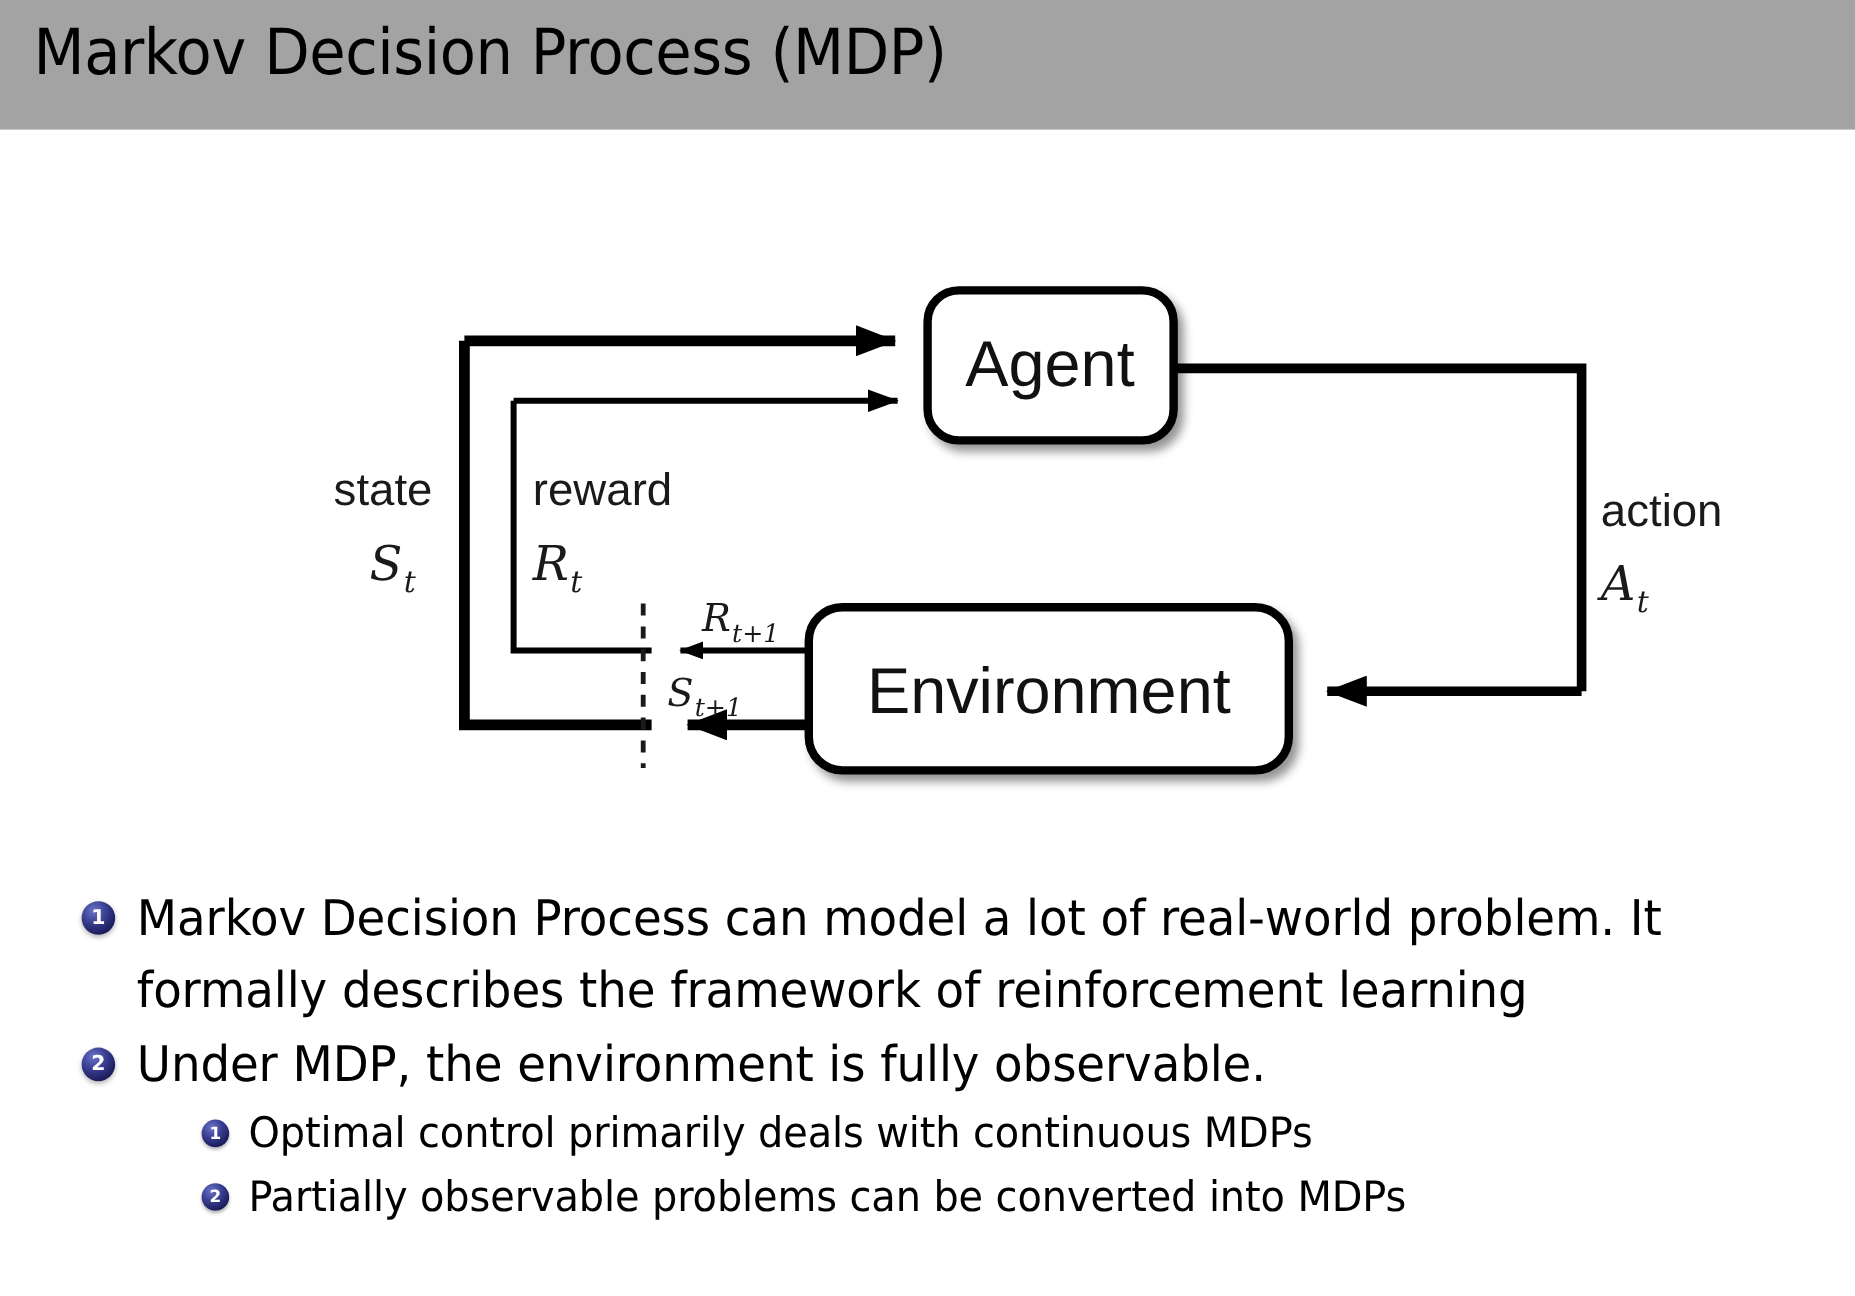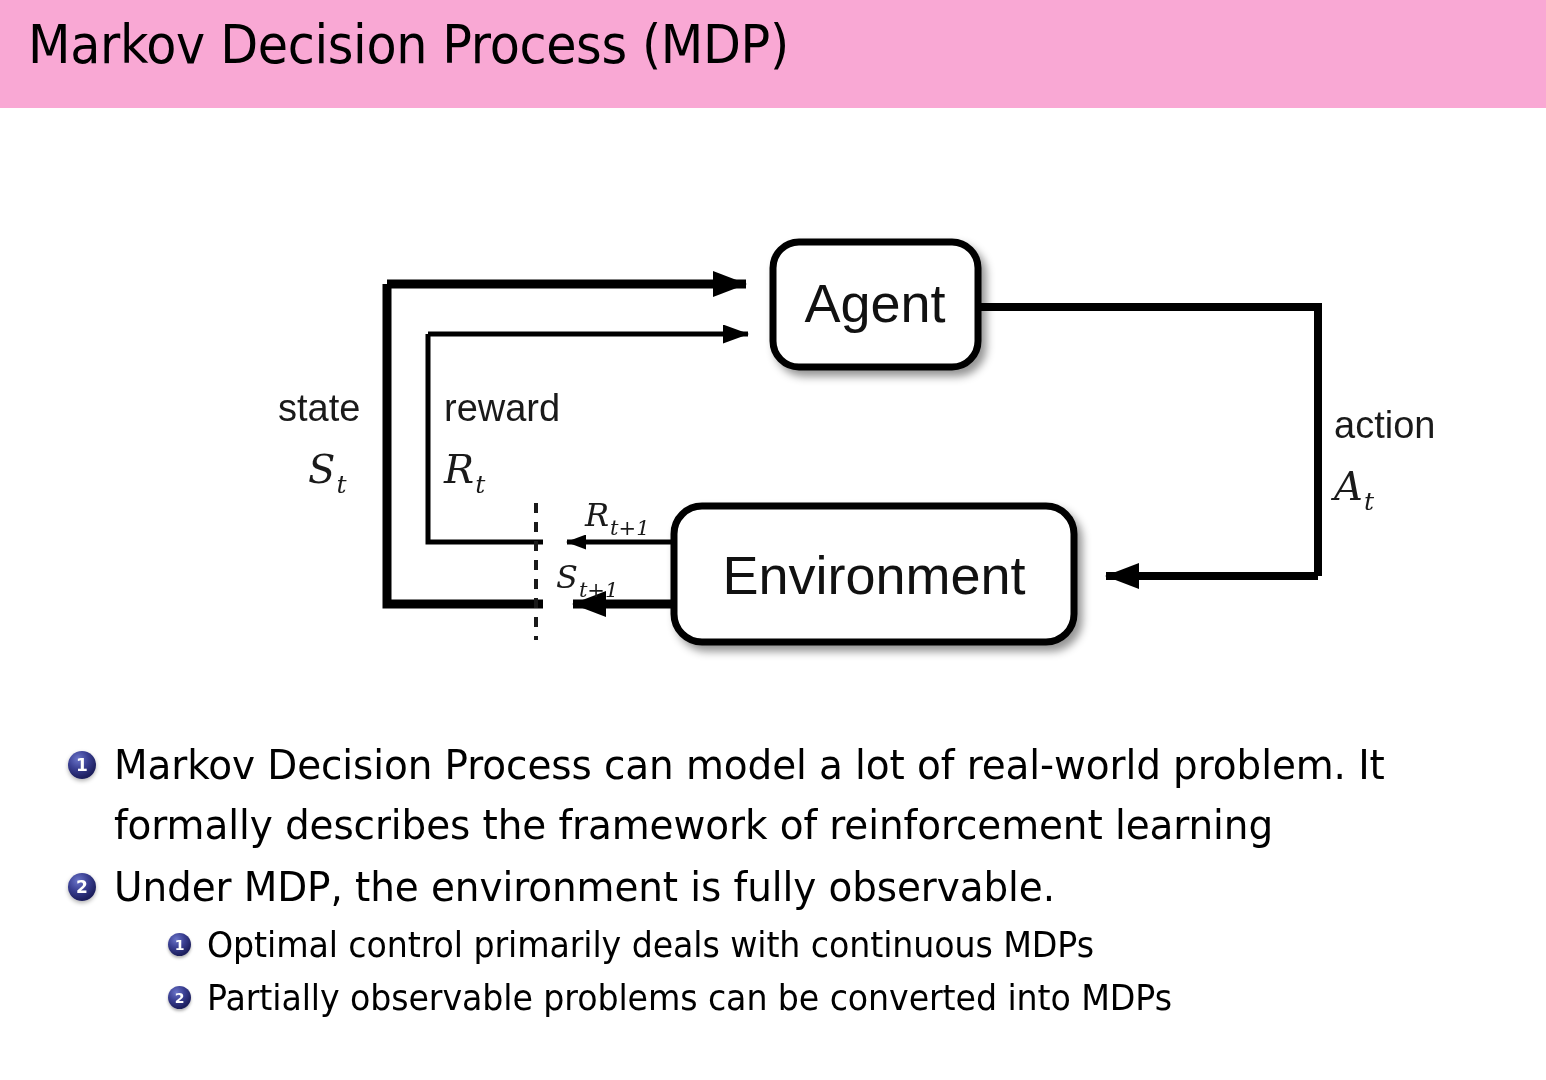--- a/index.html
+++ b/index.html
@@ -15,21 +15,21 @@
     position: relative;
   }
 
   
   #slide-header {
     position: absolute;
     left: 0;
     top: 0;
     width: 1546px;
     height: 108px;
-    background: #f9a8d4;
+    background: #a3a3a3;
   }
   #slide-title {
     position: absolute;
     left: 28px;
     top: 14px;
     font-family: "DejaVu Sans", sans-serif;
     font-size: 53px;
     font-weight: 400;
     letter-spacing: -0.4px;
     color: #000000;

